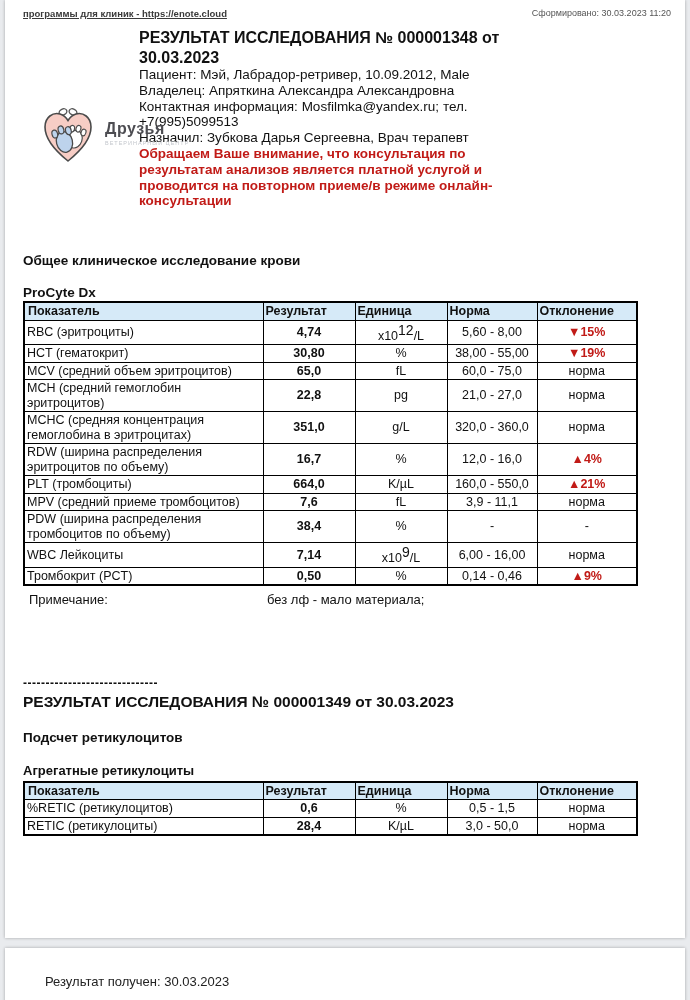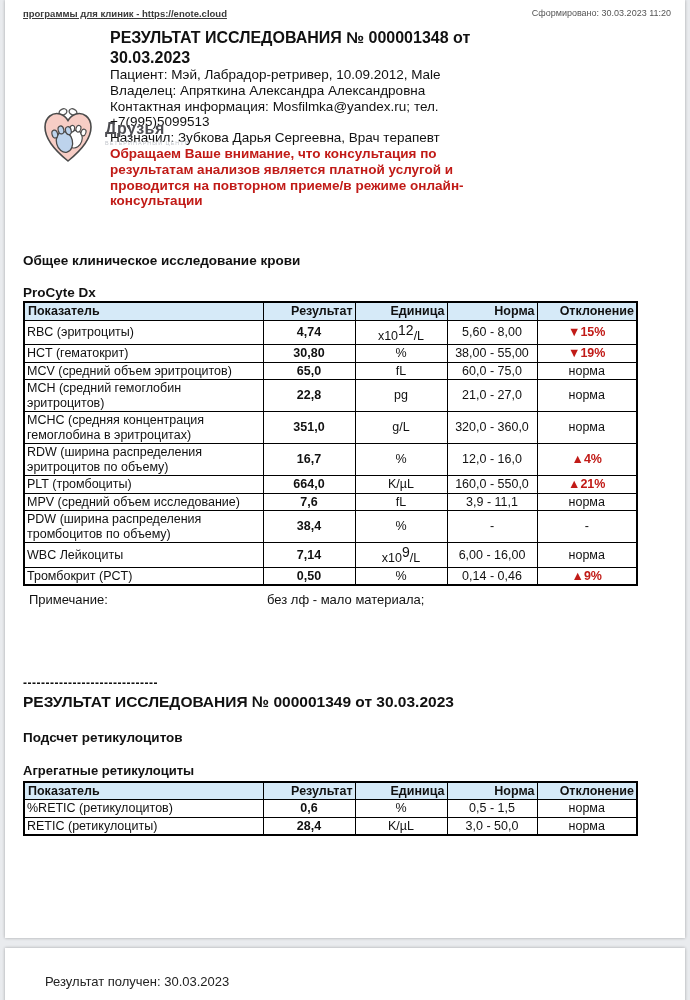--- a/index.html
+++ b/index.html
@@ -29,40 +29,40 @@
   .soft-link{font-size:9.5px;font-weight:bold;color:#3a3a3a;text-decoration:underline;}
   .generated{font-size:9px;color:#555;}
 
   
   .report-header{position:relative;min-height:212px;}
   .logo-block{position:absolute;left:16px;top:78px;display:flex;align-items:center;}
   .logo-heart{width:58px;height:60px;}
   .logo-texts{margin-left:8px;margin-top:-6px;}
   .logo-title{font-size:16px;font-weight:bold;color:#4d4d52;letter-spacing:.5px;}
   .logo-subtitle{font-size:5.5px;color:#c3c6cc;letter-spacing:1px;text-transform:uppercase;margin-top:2px;}
-  .report-info{margin-left:87px;width:424px;}
+  .report-info{margin-left:116px;width:424px;}
   .report-title{font-size:16px;font-weight:bold;line-height:1.22;margin-top:4px;}
   .info-line{font-size:13.5px;line-height:1.17;}
   .warning{font-size:13.5px;line-height:1.17;font-weight:bold;color:var(--red);}
 
   .section-title{font-size:13.5px;font-weight:bold;margin-top:13px;}
   .table-title{font-size:13.5px;font-weight:bold;margin-top:17px;margin-bottom:1px;}
 
   table.results{
     border-collapse:collapse;table-layout:fixed;width:613px;
     border:2px solid #000;
     font-size:12.5px;
   }
   table.results th,table.results td{
     border:1px solid #000;
     padding:1px 2px;
     line-height:1.16;
     vertical-align:middle;
   }
-  table.results thead th{background:var(--hdr-bg);font-weight:bold;text-align:right;height:18px;}
+  table.results thead th{background:var(--hdr-bg);font-weight:bold;text-align:left;height:18px;}
   table.results thead th.col-param{text-align:left;padding-left:3px;}
   td.c-param{text-align:left;padding-left:3px;}
   td.c-result{text-align:center;font-weight:bold;}
   td.c-unit,td.c-norm,td.c-dev{text-align:center;}
   td.c-unit sup{font-size:14px;margin-top:34px;}
   td.c-dev.dev-low,td.c-dev.dev-high{color:var(--red);font-weight:bold;}
 
   .note-row{display:flex;font-size:13px;margin-top:6px;padding-left:6px;}
   .note-label{width:238px;}
 
@@ -193,21 +193,21 @@
           <td class="c-dev dev-high">▲4%</td>
         </tr>
         <tr>
           <td class="c-param">PLT (тромбоциты)</td>
           <td class="c-result">664,0</td>
           <td class="c-unit">K/µL</td>
           <td class="c-norm">160,0 - 550,0</td>
           <td class="c-dev dev-high">▲21%</td>
         </tr>
         <tr>
-          <td class="c-param">MPV (средний объем исследование)</td>
+          <td class="c-param">MPV (средний приеме тромбоцитов)</td>
           <td class="c-result">7,6</td>
           <td class="c-unit">fL</td>
           <td class="c-norm">3,9 - 11,1</td>
           <td class="c-dev dev-norm">норма</td>
         </tr>
         <tr>
           <td class="c-param">PDW (ширина распределения тромбоцитов по объему)</td>
           <td class="c-result">38,4</td>
           <td class="c-unit">%</td>
           <td class="c-norm">-</td>

